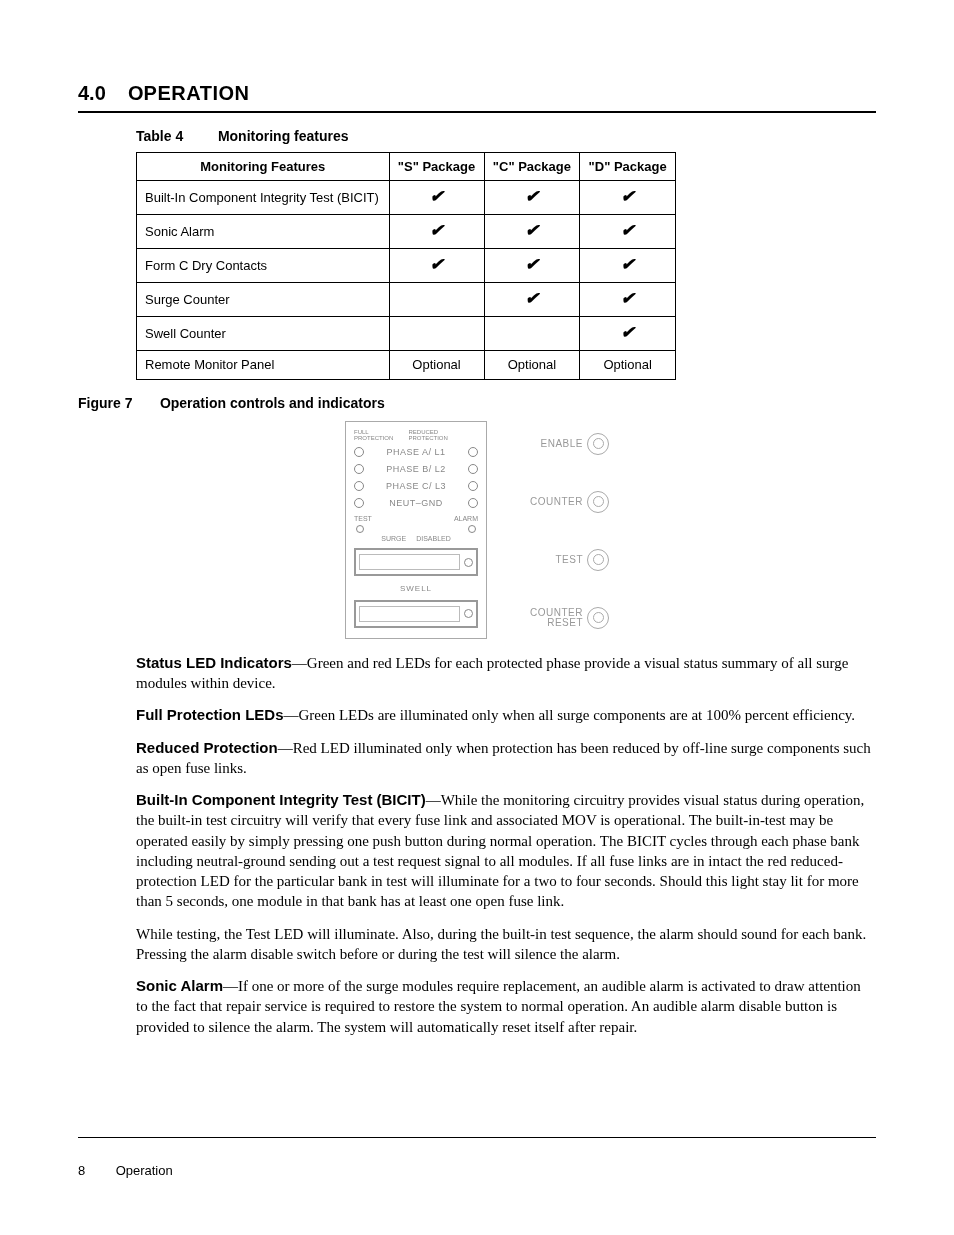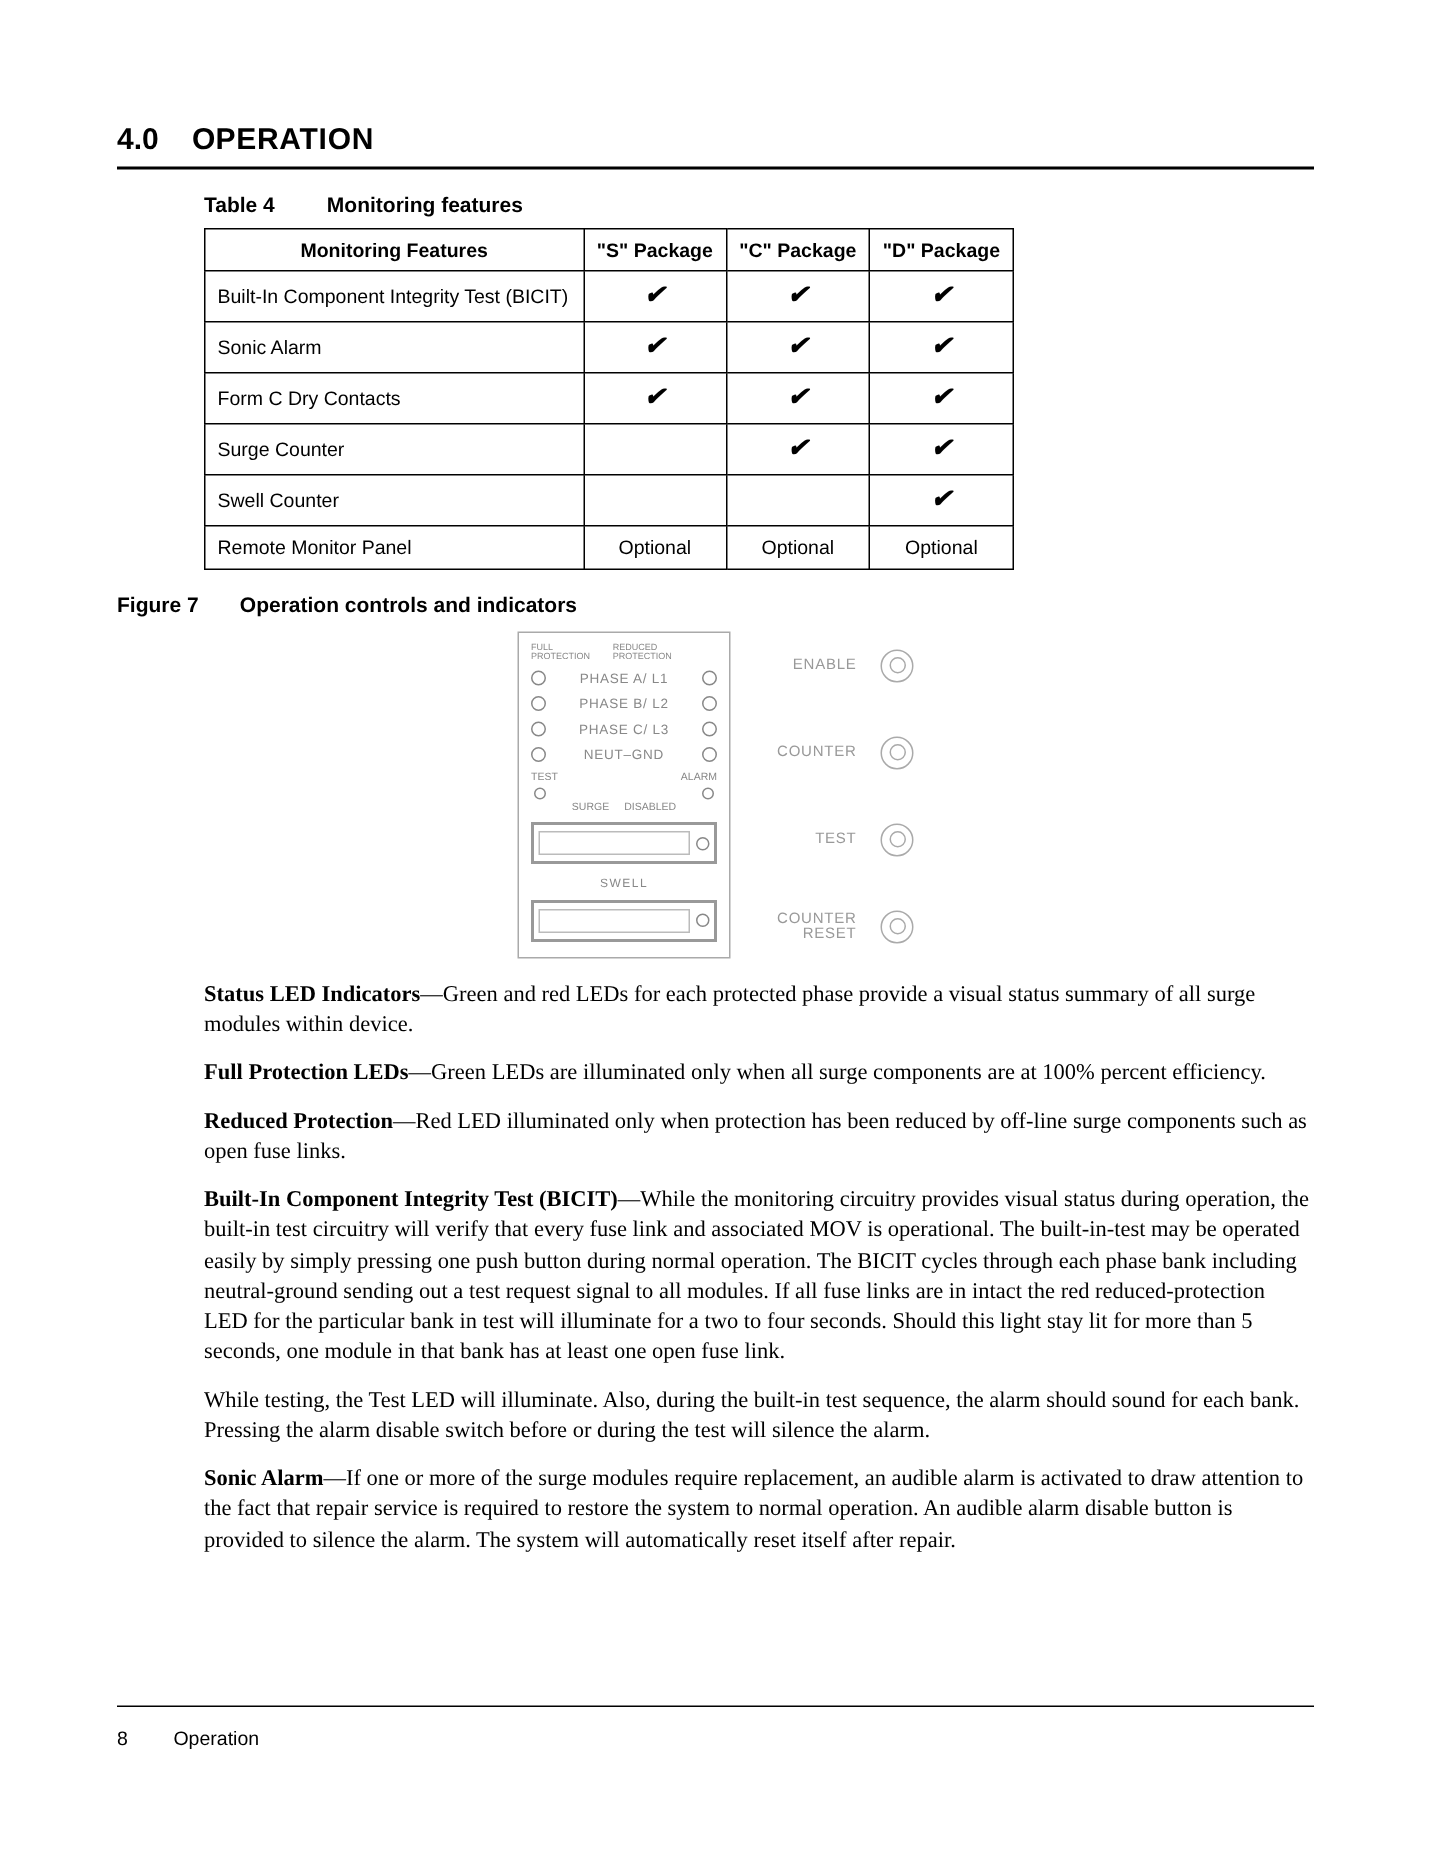--- a/index.html
+++ b/index.html
@@ -85,40 +85,40 @@
   .swell-lbl { text-align:center; font-size:8px; margin-top:8px; letter-spacing:1px;}
 
   .side-col {
     display: flex;
     flex-direction: column;
     justify-content: space-between;
     padding: 12px 0 10px 0;
     width: 100px;
   }
   .side-row {
-    display: flex; align-items: center; justify-content: flex-end; gap: 16px;
+    display: flex; align-items: center; justify-content: flex-end; gap: 4px;
     font-size: 10px; letter-spacing: 0.5px; color: #999;
   }
   .side-row .txt { text-align: right; line-height: 1; }
   .big-led {
     width: 20px; height: 20px; border: 1px solid #aaa; border-radius: 50%;
     display: flex; align-items: center; justify-content: center;
   }
   .big-led .inner { width: 9px; height: 9px; border: 1px solid #aaa; border-radius: 50%; }
 
   
   .content { margin-left: 58px; }
   .content p { margin: 0 0 12px 0; text-align: left; }
-  .term { font-weight: bold; font-family: Liberation Serif, serif; }
+  .term { font-weight: bold; font-family: Liberation Sans, sans-serif; }
 
   
   .footer {
     border-top: 1px solid #000;
     margin-top: 100px;
-    padding-top: 12px;
+    padding-top: 24px;
     font-family: Arial, Helvetica, sans-serif;
     font-size: 13px;
   }
   .footer .pg { display:inline-block; width: 34px; }
 </style>
 </head>
 <body>
 
 <h1>
   <span class="section-num">4.0</span>&nbsp;&nbsp;&nbsp;

